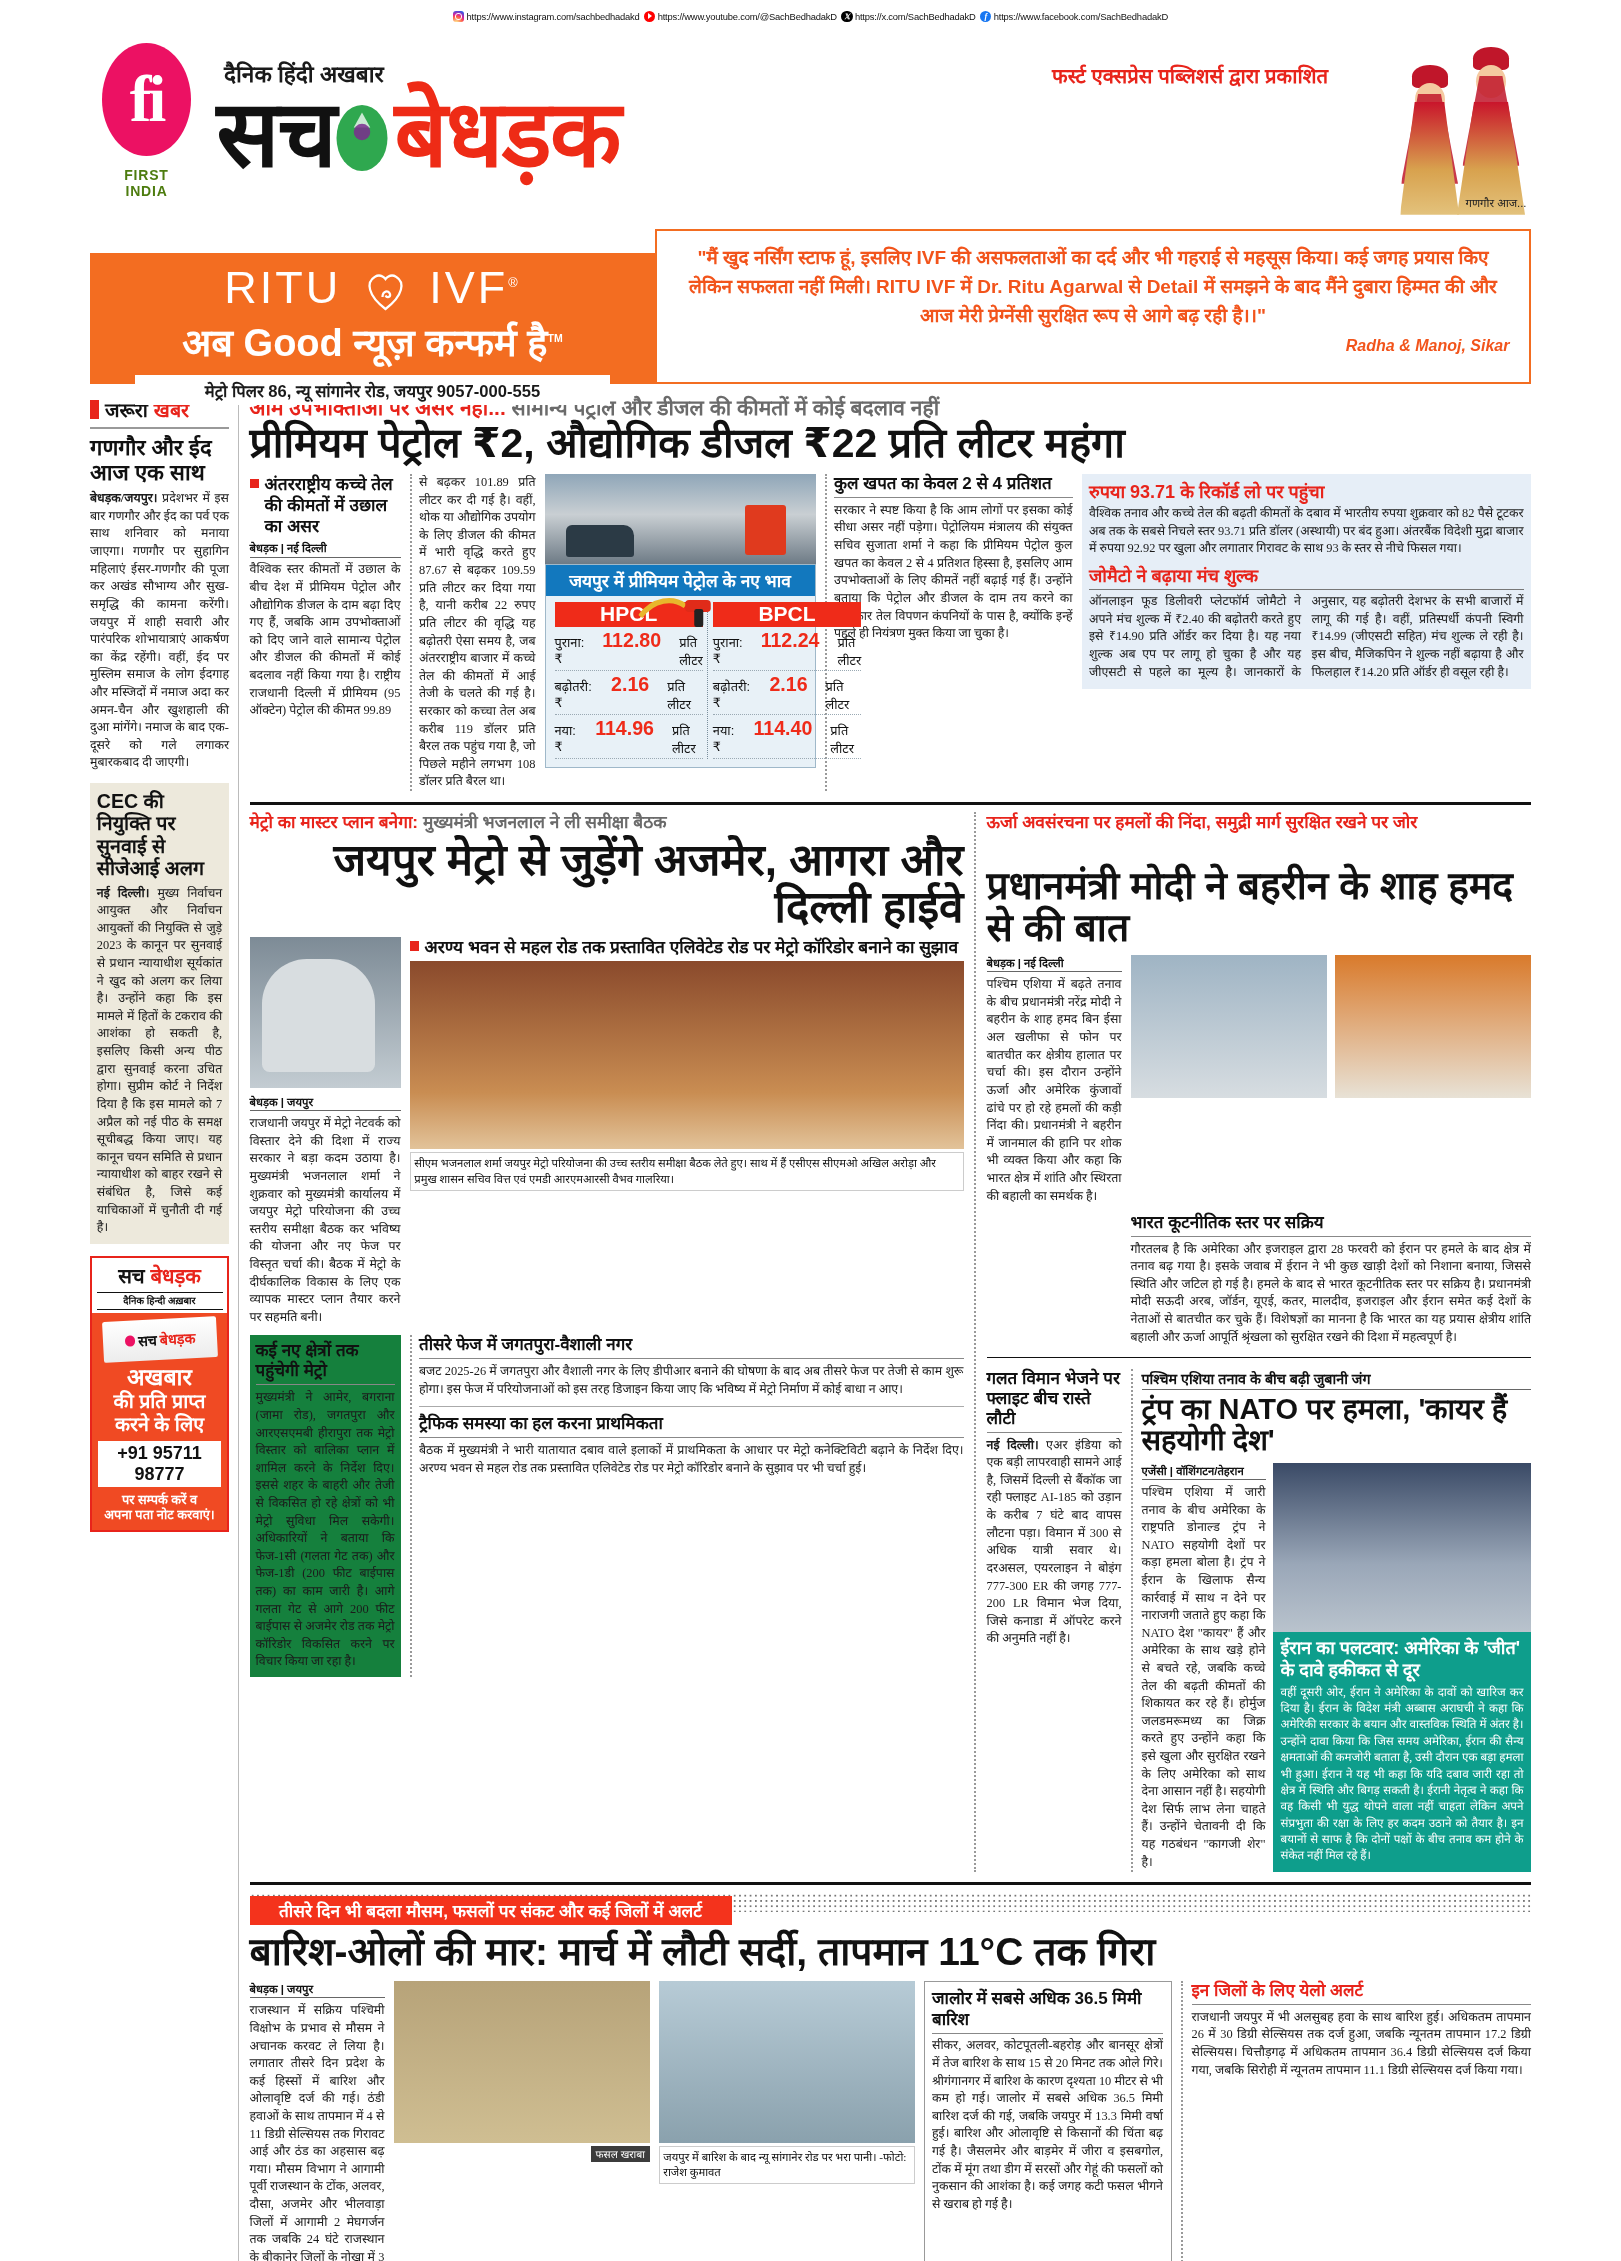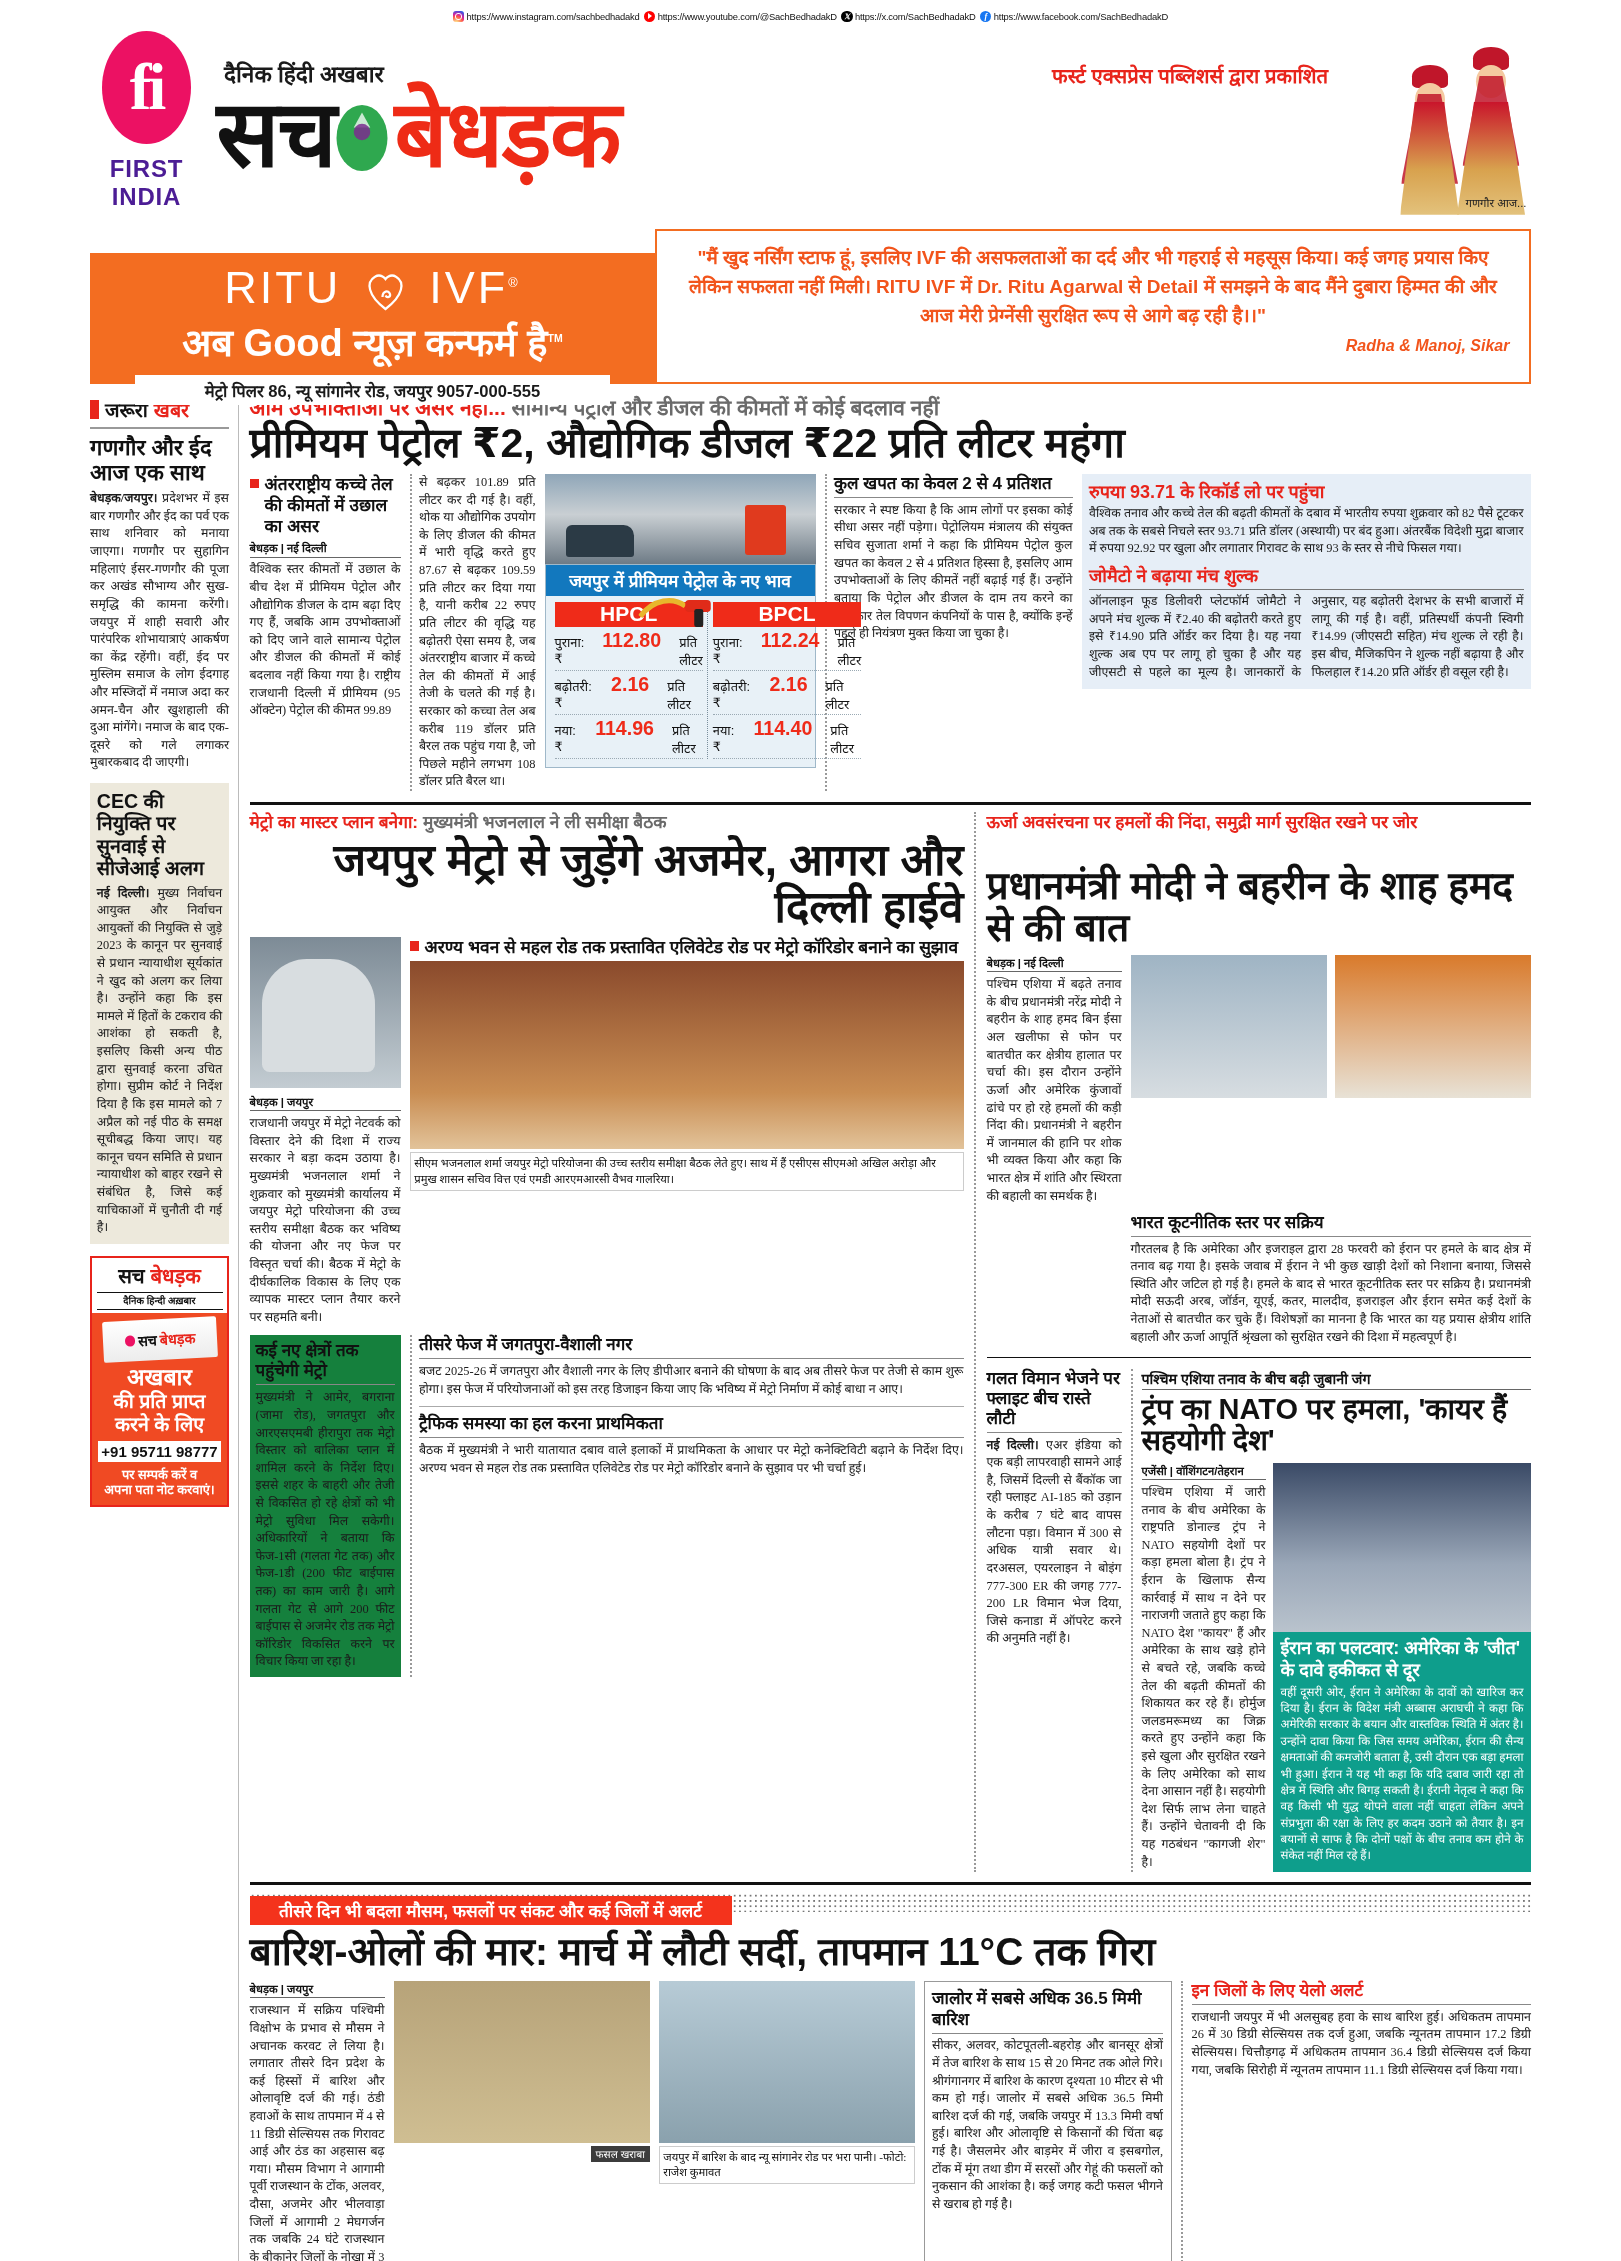--- a/index.html
+++ b/index.html
@@ -31,21 +31,21 @@
 
   
   .masthead { position:relative; height:192px; padding: 0 90px; display:flex; align-items:center; }
   .fi-logo { width:113px; text-align:center; flex:none; margin-right: 13.5px;}
   .fi-circle {
     width:89px; height:113px; border-radius:50%;
     background:#EC1163; margin:0 auto; position:relative;
     display:flex; align-items:center; justify-content:center;
   }
   .fi-circle span{ color:#fff; font-size:65px; font-weight:bold; font-family:"Liberation Serif", serif; letter-spacing:-3px; line-height:1;}
-  .fi-text { font-size:24px; font-weight:bold; letter-spacing:0.8px; margin-top:11px; color:#4c1d95; }
+  .fi-text { font-size:14px; font-weight:bold; letter-spacing:0.8px; margin-top:11px; color:#4d7c0f; }
   .fi-text .sec { display:block; }
 
   .mast-center { flex:1; position:relative; }
   .mast-tags { display:flex; justify-content:space-between; padding: 0 30px 0 7.5px; align-items:flex-end;}
   .tag-left { font-size:22.6px; font-weight:bold; color:#1a1a1a; }
   .tag-right { font-size:20.3px; font-weight:bold; color:#E8241B; }
   .mast-title { display:flex; align-items:center; justify-content:flex-start; margin-top:-3px;}
   .mast-sach { font-size:93px; font-weight:bold; color:#111; line-height:1.05; letter-spacing:-1.5px;}
   .mast-logo-mid { width:62px; height:72px; margin:0 1.5px 0 -4.5px; position:relative; flex:none;}
   .mast-bedhadak { font-size:93px; font-weight:bold; color:#EE2B16; line-height:1.05; letter-spacing:-1.5px;}
@@ -119,21 +119,21 @@
   .ad-sach .s-t1 em { color:#E8241B; font-style:normal;}
   .ad-sach .s-t2 { font-size:9.8px; font-weight:bold; color:#111; border-top:0.8px solid #111; border-bottom:0.8px solid #111; margin:2.3px 4.5px; padding:1.5px 0;}
   .ad-sach .s-body { background:#F04A23; color:#fff; text-align:center; padding:4.5px 4.5px 7.5px 4.5px;}
   .paper-mock { height:41px; background:linear-gradient(180deg,#fff 0%,#ececec 100%); margin:1.5px 6px 4.5px 6px; border-radius:2.3px;
                 display:flex; align-items:center; justify-content:center; gap:3px; transform: rotate(-3deg);}
   .paper-mock .pm-a{font-size:14.3px;font-weight:bold;color:#111;}
   .paper-mock .pm-b{font-size:14.3px;font-weight:bold;color:#E8241B;}
   .paper-mock .pm-dot{width:10.5px;height:10.5px;border-radius:50%;background:#EC1163;}
   .ad-sach .s-big { font-size:23px; font-weight:bold; line-height:1.1; }
   .ad-sach .s-med { font-size:19.6px; font-weight:bold; line-height:1.15; }
-  .ad-sach .s-phone { background:#fff; color:#111; font-size:15px; font-weight:bold; margin:5.3px 1.5px 4.5px 1.5px; padding:2.3px 0; }
+  .ad-sach .s-phone { background:#fff; color:#111; font-size:18px; font-weight:bold; margin:5.3px 1.5px 4.5px 1.5px; padding:2.3px 0; }
   .ad-sach .s-sm { font-size:12.8px; font-weight:bold; line-height:1.2;}
 
   
   .topstory-head1 { font-size:21px; font-weight:bold; line-height:1.15; margin-bottom:1.5px;}
   .topstory-head1 .red { color:#E8241B; }
   .topstory-head1 .gray { color:#6b6b6b; }
   .topstory-head2 { font-size:41px; font-weight:bold; line-height:1.1; color:#111; margin-bottom:7.5px;}
 
   .ts-grid { display:flex; gap:9px; }
   .ts-c1 { width:151px; flex:none; }

